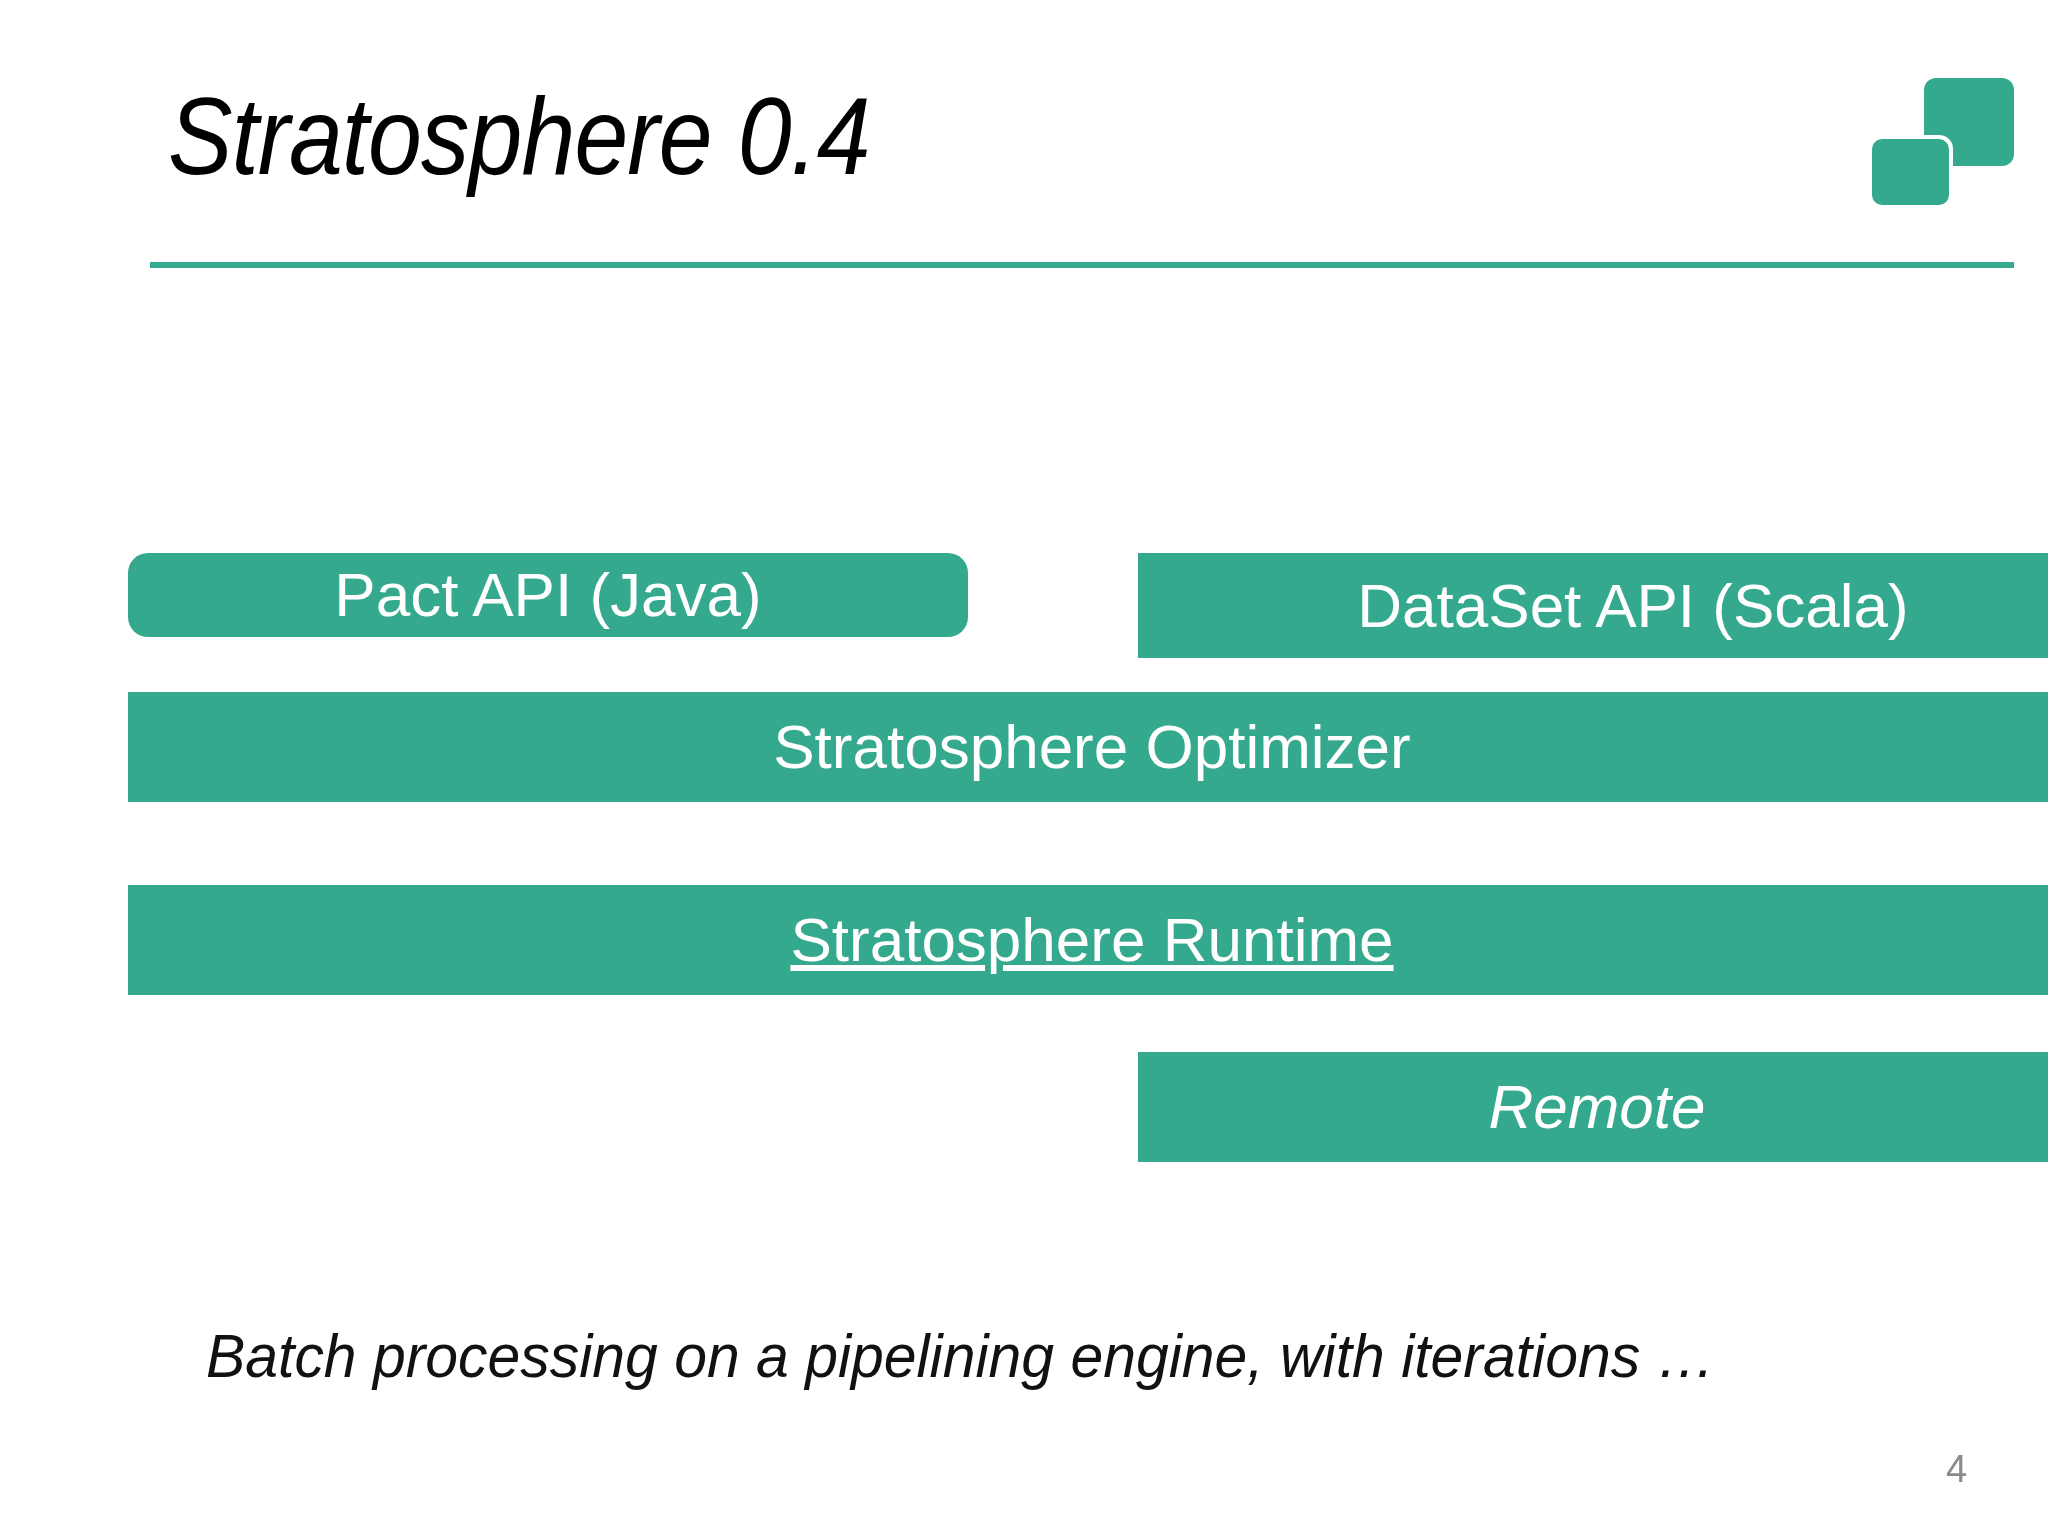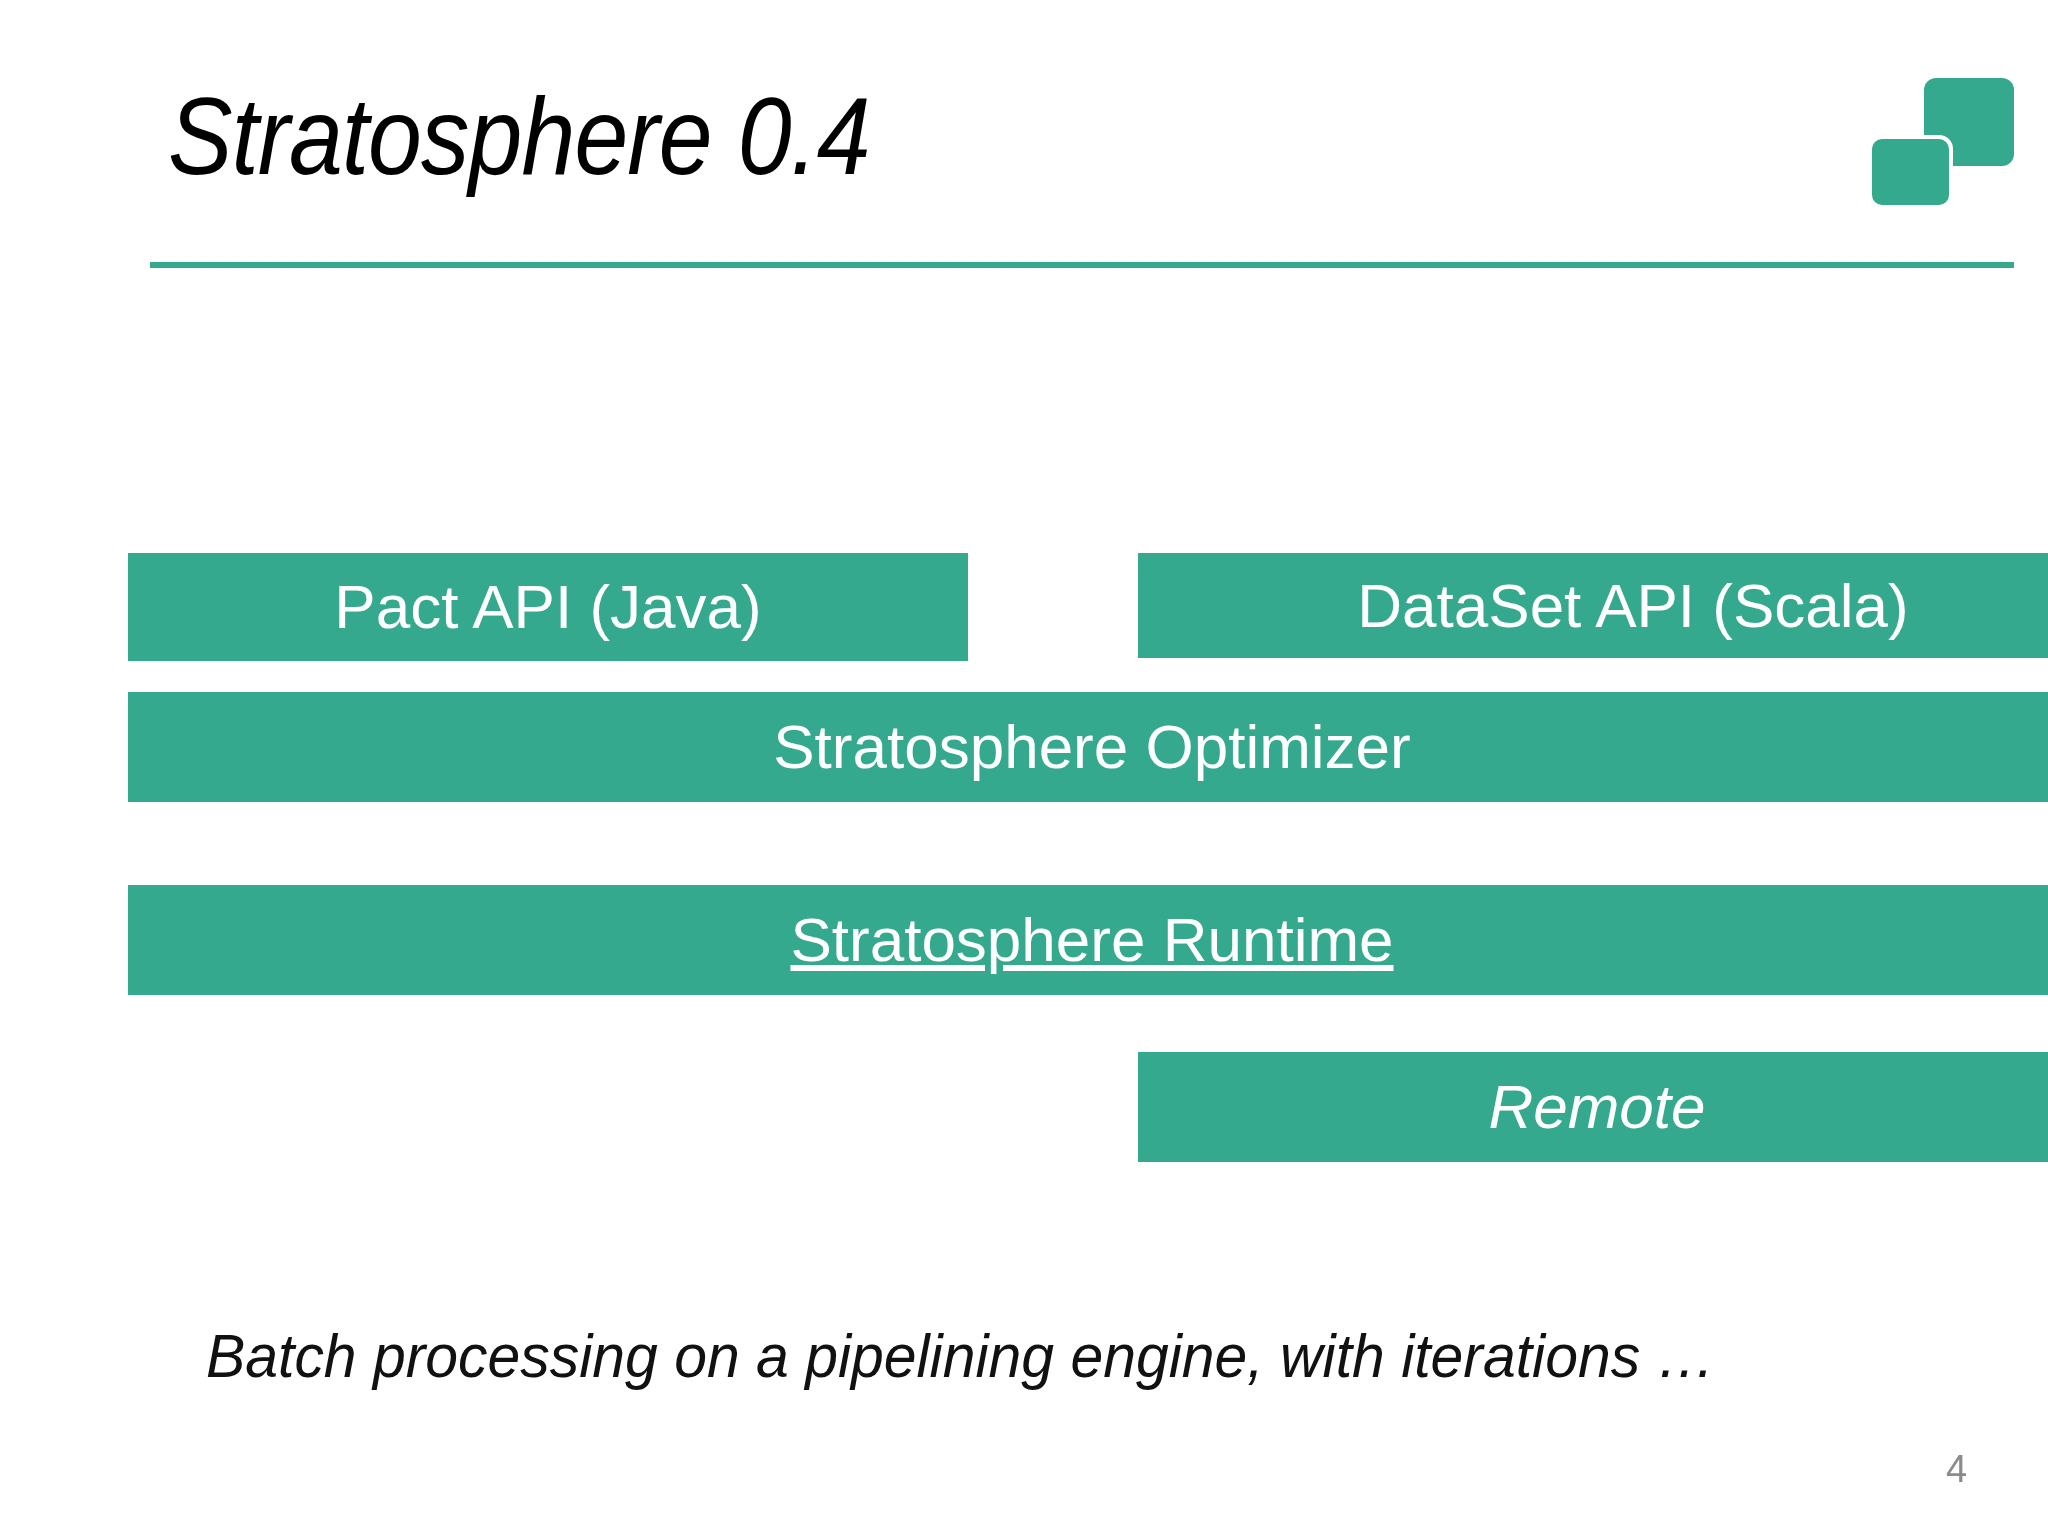--- a/index.html
+++ b/index.html
@@ -91,21 +91,21 @@
     justify-content: center;
     font-family: "Liberation Sans", sans-serif;
     font-weight: 400;
     font-size: 62px;
     line-height: 1;
     white-space: nowrap;
     letter-spacing: 0px;
   }
 
   
-  .bar-pact     { left: 80px;  top: 553px;  width: 840px;  height: 108px; }
+  .bar-pact     { left: 80px;  top: 553px;  width: 840px;  height: 84px; border-radius: 20px; }
   .bar-dataset  { left: 1090px; top: 553px; width: 918px;  height: 105px; padding-left: 36px; }
 
   
   .bar-optimizer { left: 80px; top: 692px; width: 1928px; height: 110px; }
 
   
   .bar-runtime   { left: 80px; top: 885px; width: 1928px; height: 110px; text-decoration: underline; }
 
   
   .bar-local   { left: 80px;  top: 1052px; width: 840px; height: 110px; }

